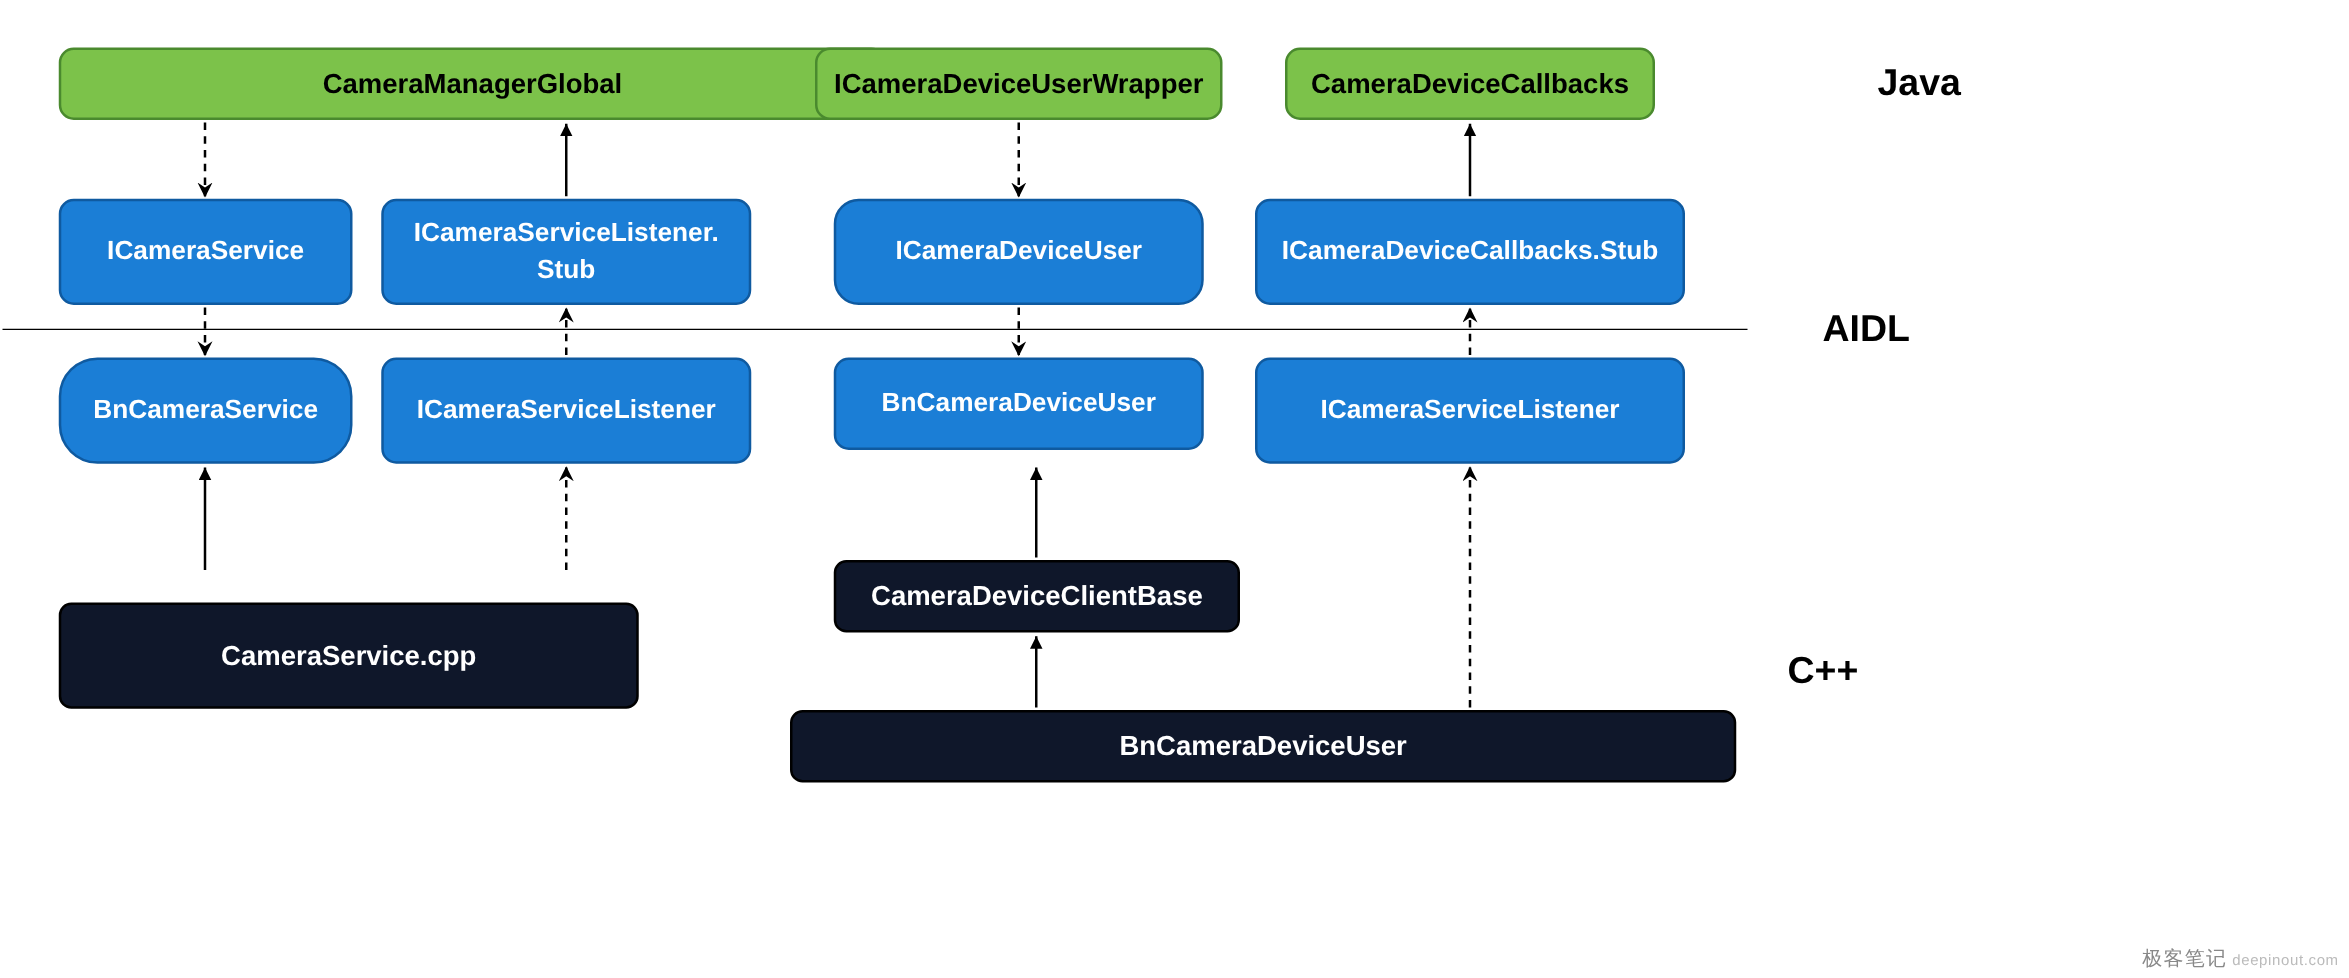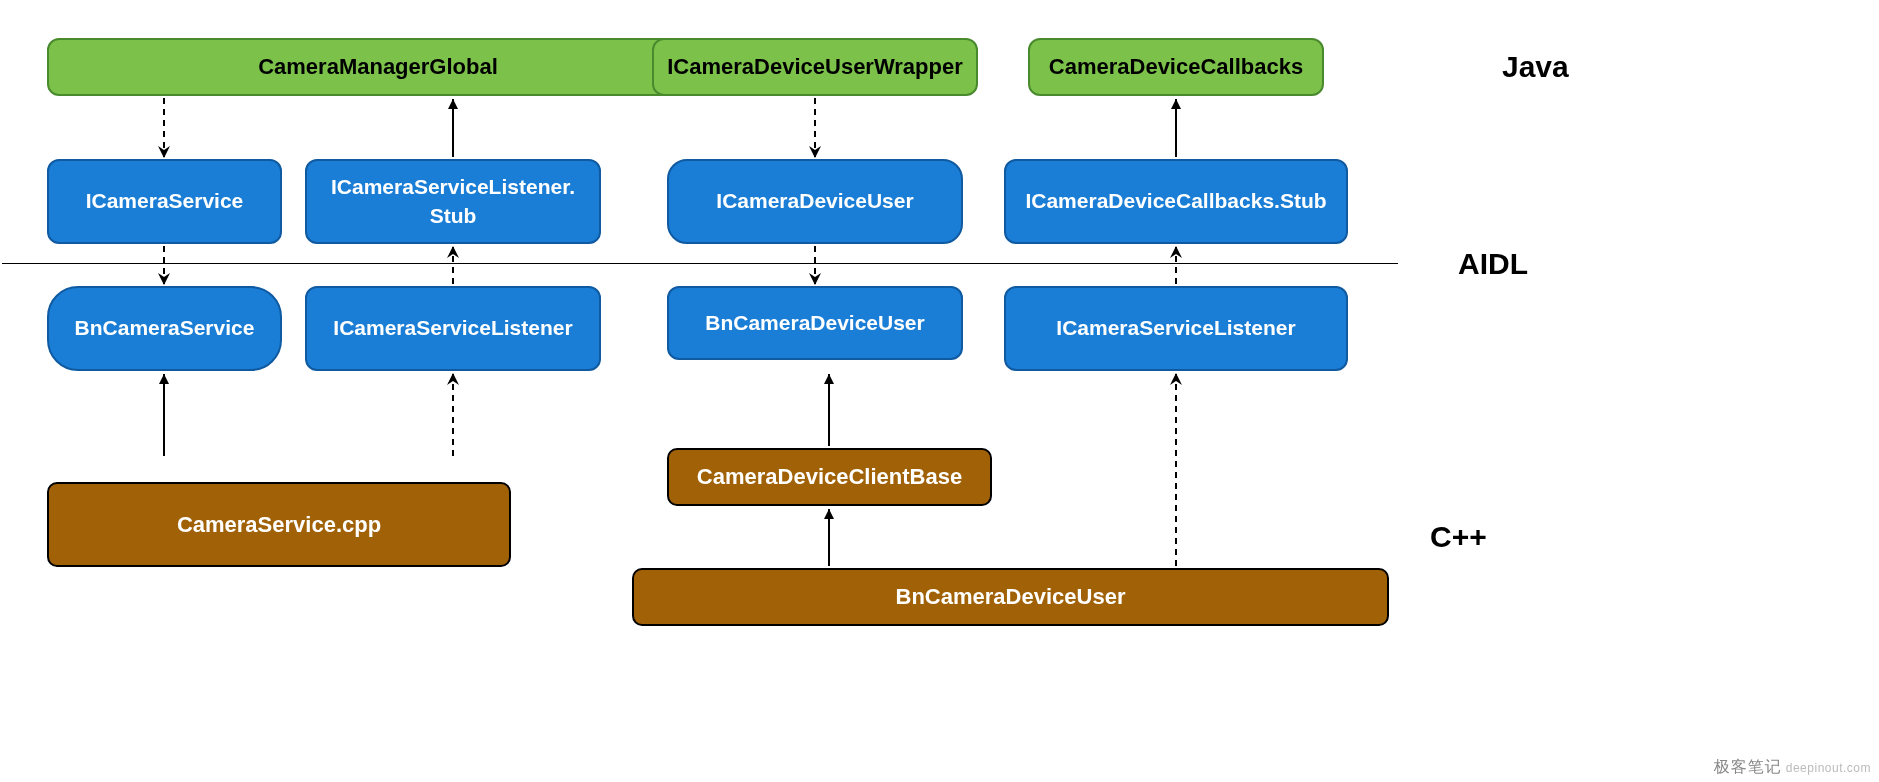--- a/index.html
+++ b/index.html
@@ -10,21 +10,21 @@
     display: flex;
     align-items: center;
     justify-content: center;
     text-align: center;
     font-weight: bold;
     padding: 8px;
     line-height: 1.35;
   }
   .green { background: #7cc24a; color: #000; border: 2px solid #4a8a2e; font-size: 22px; }
   .blue  { background: #1b7ed6; color: #fff; border: 2px solid #0f5aa0; font-size: 21px; }
-  .black { background: #a16207; color: #fff; border: 2px solid #000; font-size: 22px; border-radius: 10px; }
+  .black { background: #0f172a; color: #fff; border: 2px solid #000; font-size: 22px; border-radius: 10px; }
   .label { position: absolute; font-weight: bold; font-size: 30px; color: #000; }
   .watermark { position: absolute; right: 8px; bottom: 4px; font-size: 16px; color: #888; font-family: 'SimSun','宋体',serif; letter-spacing: 1px; margin-left: 11px; }
   .watermark span.en { color: #bbb; font-size: 12px; font-family: Arial,sans-serif; letter-spacing: 0.5px; margin-left:4px;}
   svg { position: absolute; top: 0; left: 0; pointer-events: none; }
   .hline { position: absolute; height: 0; border-top: 1px solid #000; }
 </style>
 </head>
 <body>
 
 <div class="label" style="left:1502px; top:50px;">Java</div>

